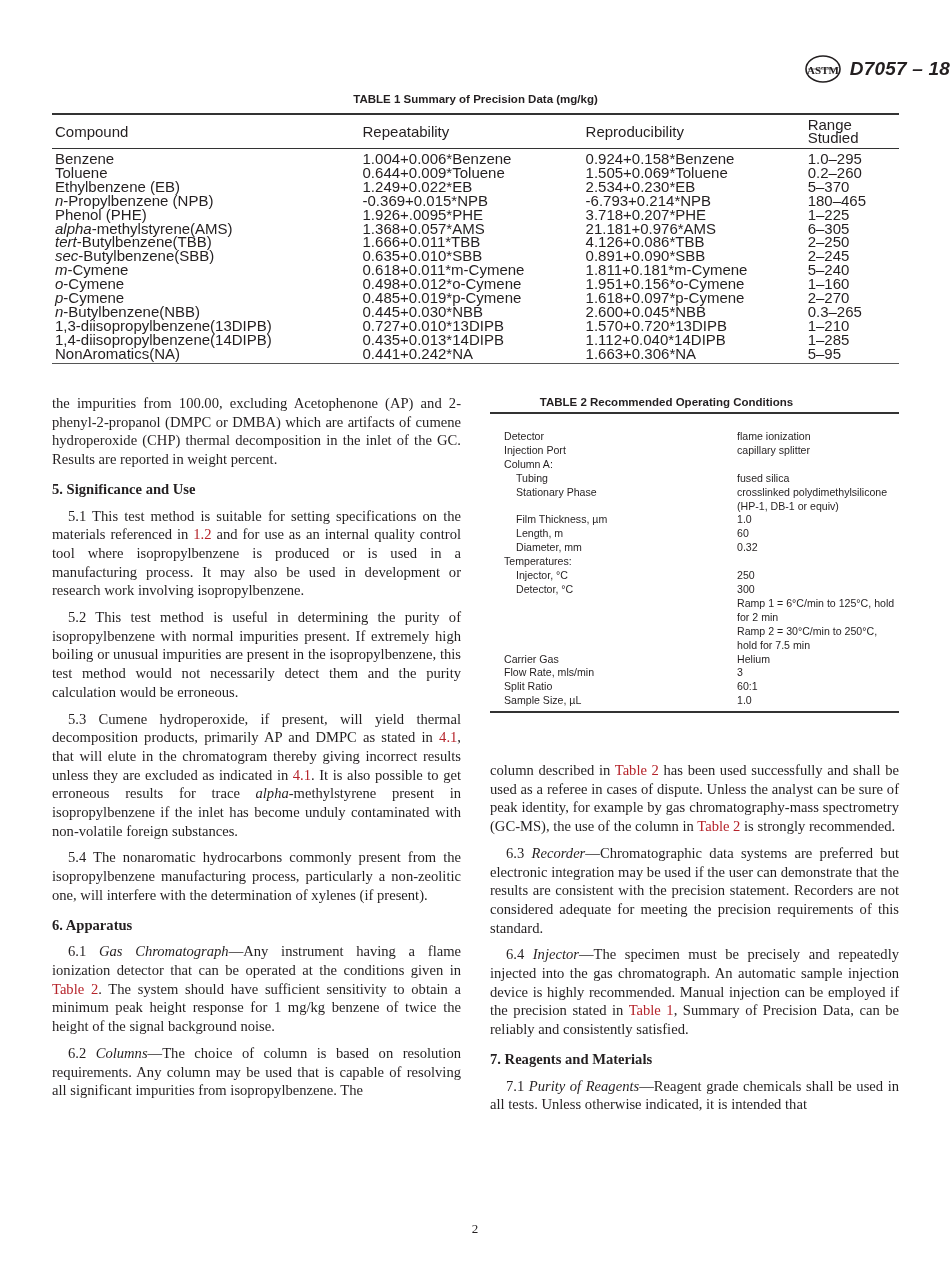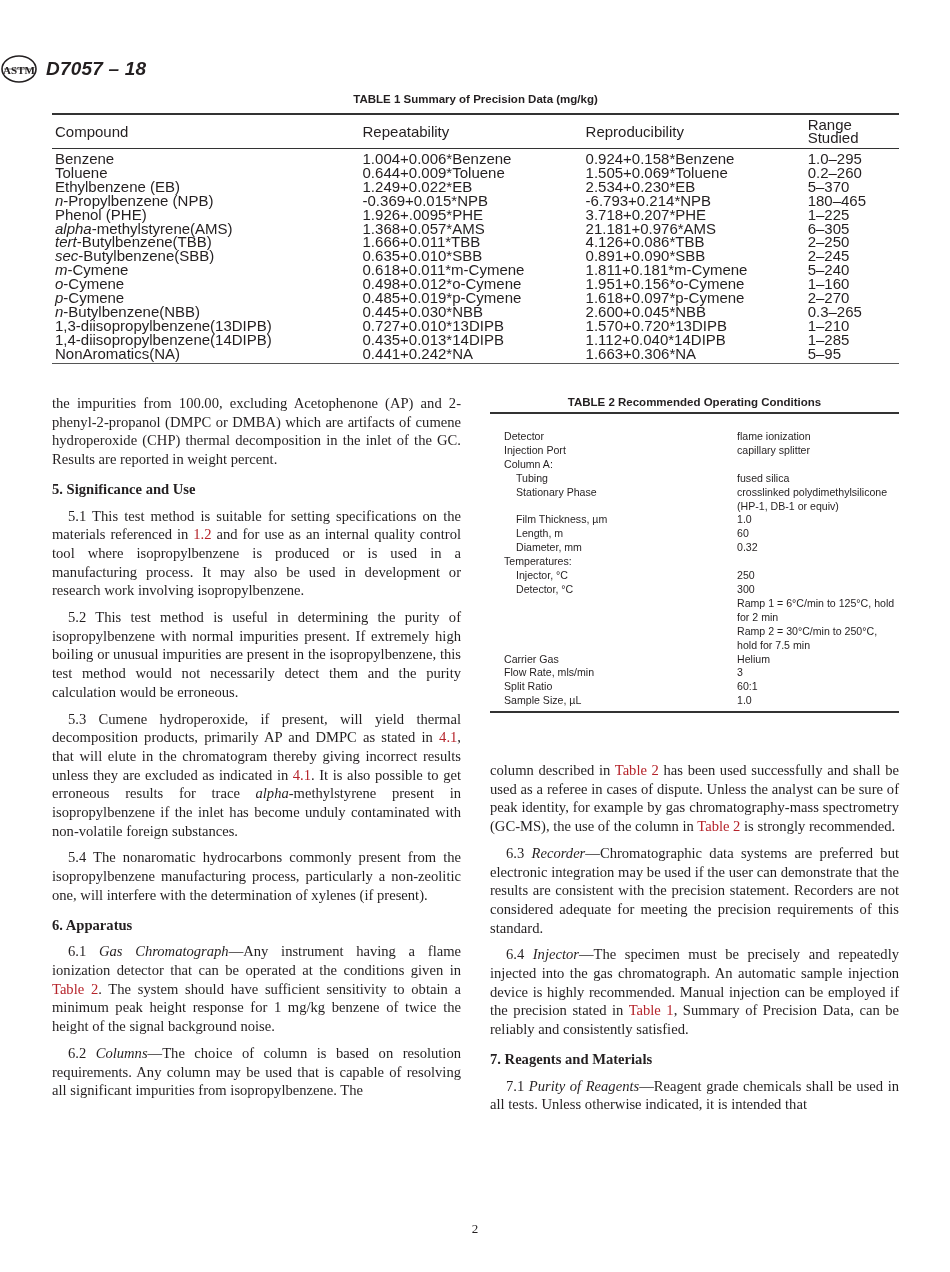--- a/index.html
+++ b/index.html
@@ -1,19 +1,19 @@
 <!DOCTYPE html>
 <html><head>
 <meta charset="utf-8">
 <style>
   html, body { margin: 0; padding: 0; background: #ffffff; }
   body { width: 950px; height: 1272px; position: relative; overflow: hidden; color: #231f20; }
 
   
-  .header { position: absolute; top: 54px; left: 0; width: 950px; display: flex; justify-content: flex-start; align-items: center; gap: 8px; }
+  .header { position: absolute; top: 54px; left: 0; width: 950px; display: flex; justify-content: flex-end; align-items: center; gap: 8px; }
   .logo { width: 38px; height: 30px; }
   .doc-id { font-family: "Liberation Sans", sans-serif; font-weight: bold; font-size: 19px; letter-spacing: 0.2px; font-style: italic; }
 
   
   .t1-title { position: absolute; top: 93px; left: 52px; width: 847px; text-align: center; font-family: "Liberation Sans", sans-serif; font-weight: bold; font-size: 11.5px; }
   .t1 { position: absolute; top: 113px; left: 52px; width: 847px; border-collapse: collapse; font-family: "Liberation Sans", sans-serif; font-size: 15px; }
   .t1 thead th { font-weight: normal; text-align: left; vertical-align: middle; padding: 3px 0 4px 3px; line-height: 13px; }
   .t1 thead tr { border-top: 2px solid #333; border-bottom: 1px solid #333; }
   .t1 tbody td { padding: 0 0 0 3px; line-height: 13.9px; height: 13.9px; white-space: nowrap; }
   .t1 tbody tr:first-child td { padding-top: 3px; }
@@ -25,21 +25,21 @@
   .col { position: absolute; font-family: "Liberation Serif", serif; font-size: 14.6px; line-height: 18.7px; text-align: justify; }
   .col-left { left: 52px; top: 394px; width: 409px; }
   .col-right { left: 490px; top: 761px; width: 409px; }
   .col p { margin: 0 0 8px 0; }
   .col p.indent { text-indent: 16px; }
   .col h2 { font-family: "Liberation Serif", serif; font-size: 14.6px; font-weight: bold; margin: 11px 0 8px 0; line-height: 18.7px; }
   .link { color: #b5232a; }
   .it { font-style: italic; }
 
   
-  .t2-title { position: absolute; top: 396px; left: 490px; width: 409px; text-align: center; font-family: "Liberation Sans", sans-serif; font-weight: bold; font-size: 11.5px; }
+  .t2-title { position: absolute; top: 396px; left: 462px; width: 409px; text-align: center; font-family: "Liberation Sans", sans-serif; font-weight: bold; font-size: 11.5px; }
   .t2 { position: absolute; top: 412px; left: 490px; width: 409px; border-collapse: collapse; font-family: "Liberation Sans", sans-serif; font-size: 10.6px; border-top: 2px solid #333; border-bottom: 2px solid #333; }
   .t2 td { padding: 0 0 0 14px; line-height: 13.9px; vertical-align: top; }
   .t2 tr:first-child td { padding-top: 16px; }
   .t2 tr:last-child td { padding-bottom: 3px; }
   .t2 td.val { padding-left: 0; width: 162px; }
   .t2 td.sub { padding-left: 26px; }
 
   .page-num { position: absolute; top: 1221px; left: 0; width: 950px; text-align: center; font-family: "Liberation Serif", serif; font-size: 13px; }
 </style>
 </head>

